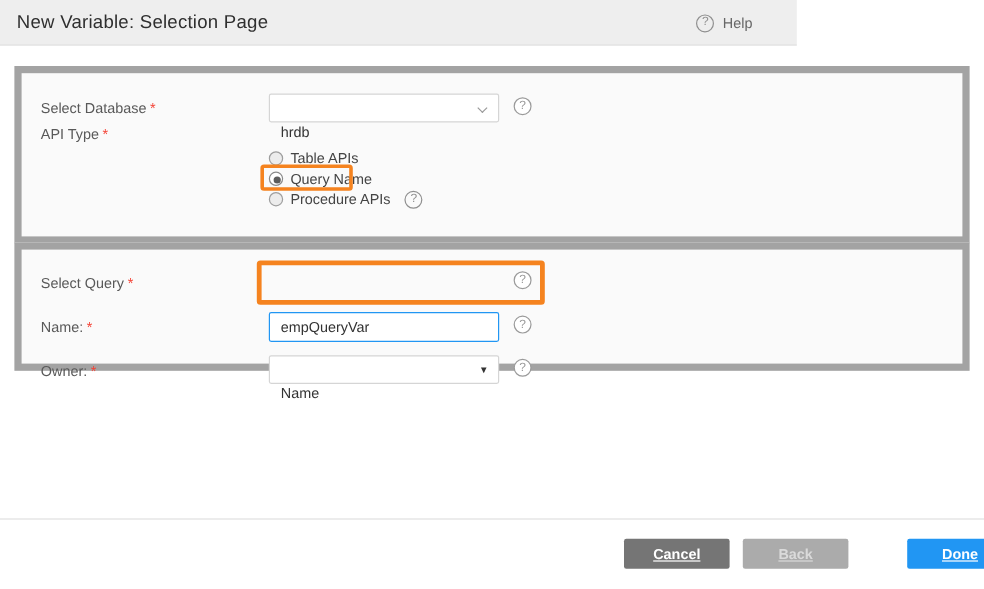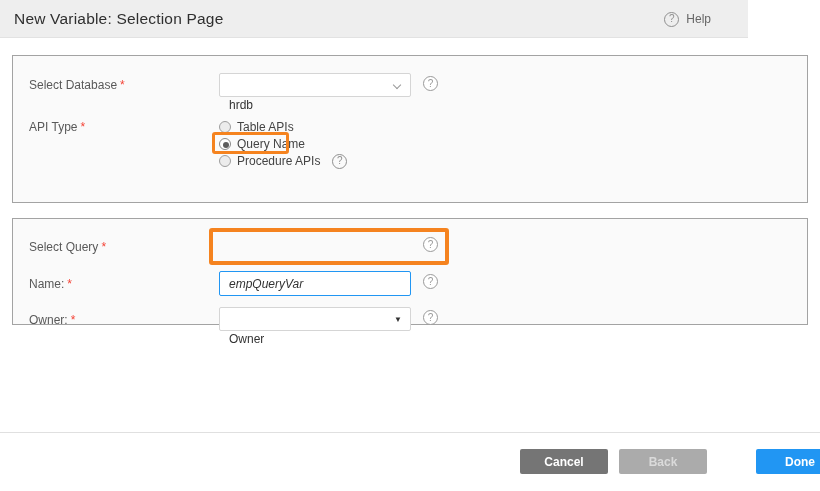--- a/index.html
+++ b/index.html
@@ -9,21 +9,21 @@
     background: #ffffff;
     font-family: "Liberation Sans", sans-serif;
     position: relative;
     overflow: hidden;
     color: #333;
   }
 
   
   .header {
     position: absolute; top: 0; left: 0;
-    width: 748px; height: 38px;
+    width: 664px; height: 38px;
     background: #eeeeee;
     border-bottom: 1px solid #e2e2e2;
   }
   .title {
     position: absolute; left: 14px; top: 0; height: 38px;
     display: flex; align-items: center;
     font-size: 15.5px; font-weight: 400; color: #2f2f2f;
     letter-spacing: 0.2px;
   }
   .help-link {
@@ -47,24 +47,24 @@
     border: 1px solid #9a9a9a; border-radius: 50%;
     display: flex; align-items: center; justify-content: center;
     font-size: 10px; color: #9a9a9a; cursor: pointer;
     background: #fff;
   }
 
   
   .card {
     position: absolute; left: 12px; width: 796px;
     background: #fafafa;
-    border: 1px solid #a3a3a3;
+    border: 6px solid #a3a3a3;
   }
   .card1 { top: 55px;  height: 148px; }
-  .card2 { top: 218px; height: 107px; }
+  .card2 { top: 202px; height: 107px; }
 
   .field-label {
     position: absolute; left: 16px;
     font-size: 12px; color: #595959; white-space: nowrap;
   }
   .req { color: var(--red, #f44336); margin-left: 3px; }
 
   
   .control {
     position: absolute; left: 206px;
@@ -129,21 +129,21 @@
   .divider {
     position: absolute; left: 0; top: 432px;
     width: 820px; height: 1px; background: #e0e0e0;
   }
   .btn {
     position: absolute; top: 449px; height: 25px; width: 88px;
     border: none; border-radius: 2px;
     font-family: "Liberation Sans", sans-serif;
     font-size: 12px; font-weight: 700; color: #ffffff;
     display: flex; align-items: center; justify-content: center;
-    cursor: pointer; padding: 0;
+    cursor: pointer; padding: 0; text-decoration: underline;
   }
   .btn-cancel { left: 520px; background: var(--cancel, #757575); }
   .btn-back   { left: 619px; background: var(--back, #ababab); color: #dadada; }
   .btn-done   { left: 756px; background: var(--blue, #2196f3); }
 </style>
 </head>
 <body>
 
 <div class="header">
   <div class="title">New Variable: Selection Page</div>
@@ -157,21 +157,21 @@
 
   <div class="field-label" style="top:22px">
     <span>Select Database</span><span class="req">*</span>
   </div>
   <div class="control" style="top:17px">
     <span class="value">hrdb</span>
     <span class="chev"></span>
   </div>
   <div class="field-help" style="left:410px; top:20px">?</div>
 
-  <div class="field-label" style="top:64px">
+  <div class="field-label" style="top:44px">
     <span>API Type</span><span class="req">*</span>
   </div>
 
   <div class="radio-row" style="top:63px">
     <span class="radio"></span>
     <span>Table APIs</span>
   </div>
   <div class="radio-row" style="top:80px">
     <span class="radio checked"></span>
     <span>Query Name</span>
@@ -189,28 +189,28 @@
 
   <div class="field-label" style="top:21px">
     <span>Select Query</span><span class="req">*</span>
   </div>
   <div class="field-help" style="left:410px; top:18px">?</div>
   <div class="annot annot-sel-query"></div>
 
   <div class="field-label" style="top:58px">
     <span>Name:</span><span class="req">*</span>
   </div>
-  <input class="text-input" style="top: 52px; font-style: italic;" type="text" value="empQueryVar">
+  <input class="text-input" style="top: 52px;" type="text" value="empQueryVar">
   <div class="field-help" style="left:410px; top:55px">?</div>
 
   <div class="field-label" style="top:94px">
     <span>Owner:</span><span class="req">*</span>
   </div>
   <div class="control" style="top:88px">
-    <span class="value">Owner</span>
+    <span class="value">Name</span>
     <span class="tri">▼</span>
   </div>
   <div class="field-help" style="left:410px; top:91px">?</div>
 </div>
 
 <div class="divider"></div>
 <button class="btn btn-cancel">Cancel</button>
 <button class="btn btn-back">Back</button>
 <button class="btn btn-done">Done</button>
 

